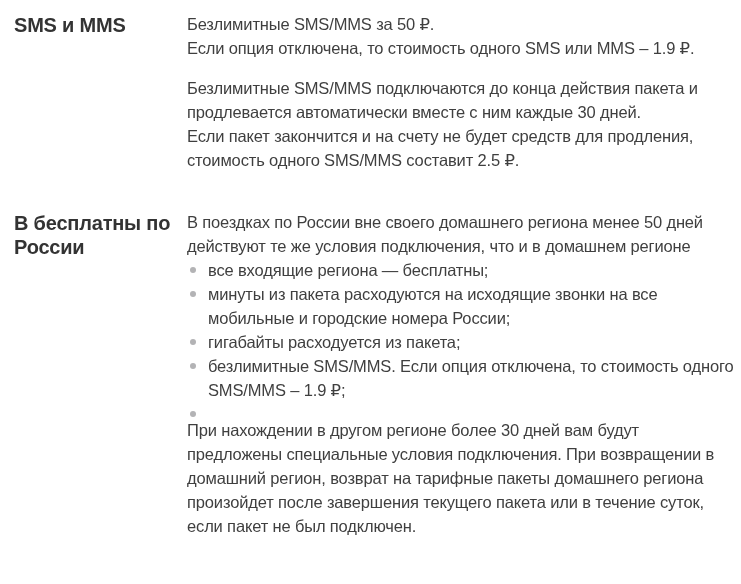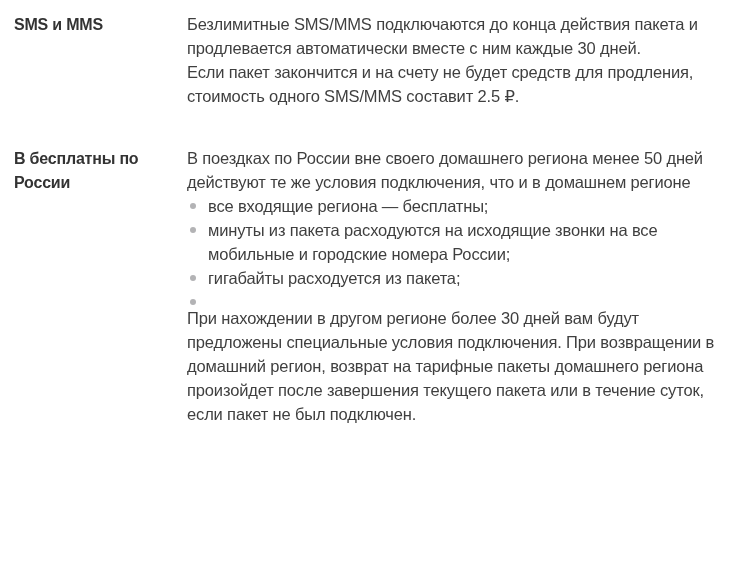--- a/index.html
+++ b/index.html
@@ -16,21 +16,21 @@
   }
   .section {
     display: grid;
     grid-template-columns: 173px 548px;
     align-items: start;
   }
   .section + .section {
     margin-top: 38px;
   }
   .section-label {
-    font-size: 16px;
+    font-size: 20px;
     font-weight: bold;
     line-height: 24px;
     color: #333333;
     letter-spacing: -0.2px;
     padding-top: 0.5px;
   }
   .section-content {
     font-size: 16.5px;
     line-height: 24px;
     color: #3f3f3f;
@@ -64,20 +64,22 @@
   }
 </style>
 </head>
 <body>
 
 <div class="page">
 
   <section class="section">
     <div class="section-label">SMS и MMS</div>
     <div class="section-content">
+      <p>Безлимитные SMS/MMS за 50 ₽.
+Если опция отключена, то стоимость одного SMS или MMS – 1.9 ₽.</p>
       <p>Безлимитные SMS/MMS подключаются до конца действия пакета и продлевается автоматически вместе с ним каждые 30 дней.
 Если пакет закончится и на счету не будет средств для продления, стоимость одного SMS/MMS составит 2.5 ₽.</p>
     </div>
   </section>
 
   <section class="section">
     <div class="section-label">В бесплатны по России</div>
     <div class="section-content">
       <p>В поездках по России вне своего домашнего региона менее 50 дней действуют те же условия подключения, что и в домашнем регионе</p>
       <ul class="bullets">
@@ -88,19 +90,23 @@
         <li>
           <span class="bullet-dot"></span>
           <span>минуты из пакета расходуются на исходящие звонки на все мобильные и городские номера России;</span>
         </li>
         <li>
           <span class="bullet-dot"></span>
           <span>гигабайты расходуется из пакета;</span>
         </li>
         <li>
           <span class="bullet-dot"></span>
+          <span>безлимитные SMS/MMS. Если опция отключена, то стоимость одного SMS/MMS – 1.9 ₽;</span>
+        </li>
+        <li>
+          <span class="bullet-dot"></span>
         </li>
       </ul>
       <p>При нахождении в другом регионе более 30 дней вам будут предложены специальные условия подключения. При возвращении в домашний регион, возврат на тарифные пакеты домашнего региона произойдет после завершения текущего пакета или в течение суток, если пакет не был подключен.</p>
     </div>
   </section>
 
 </div>
 
 </body></html>

